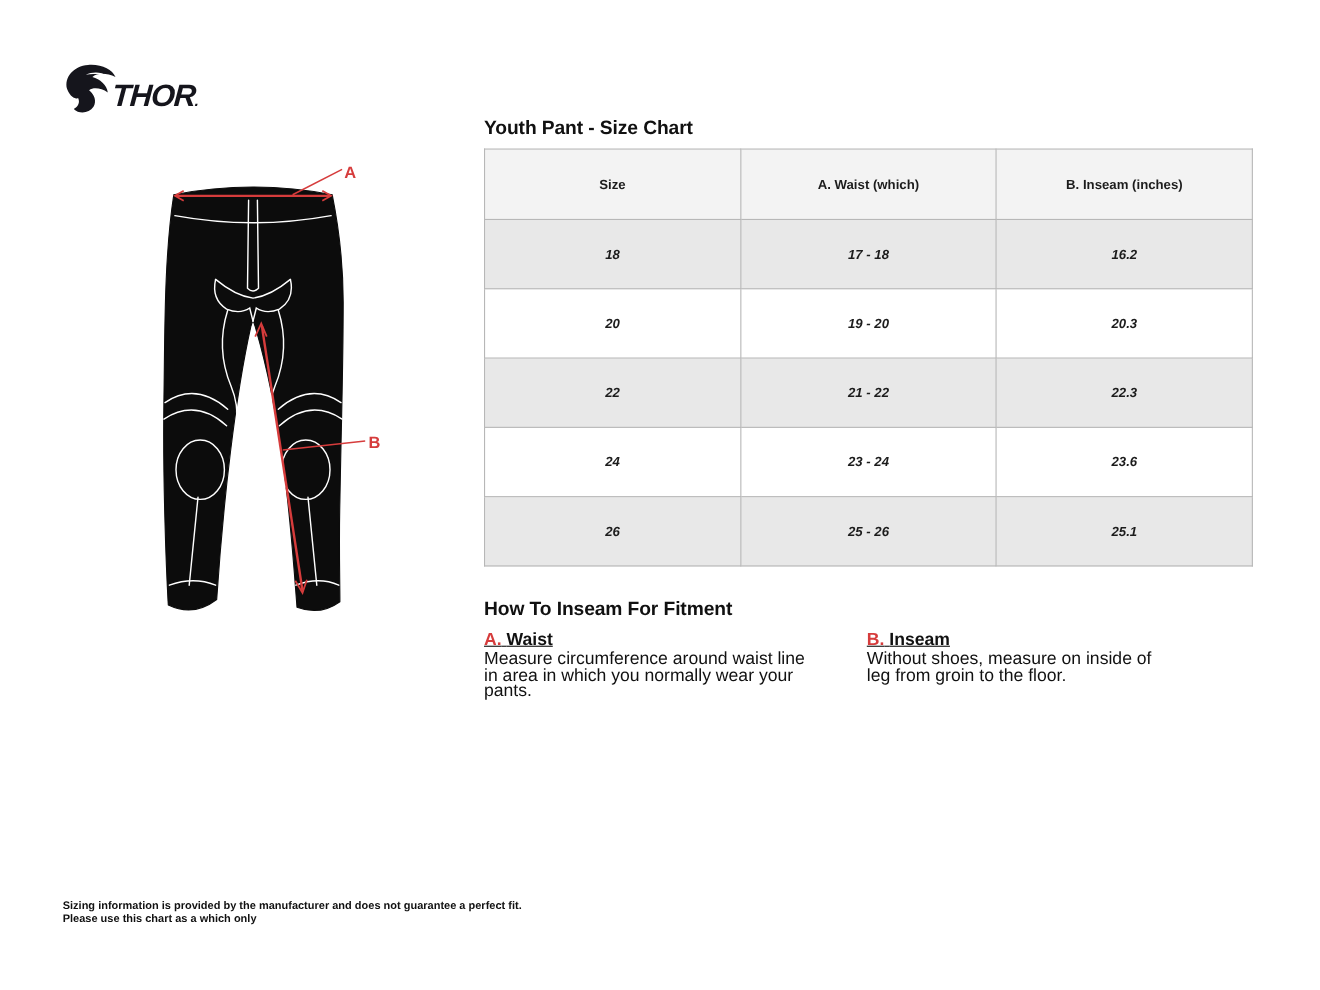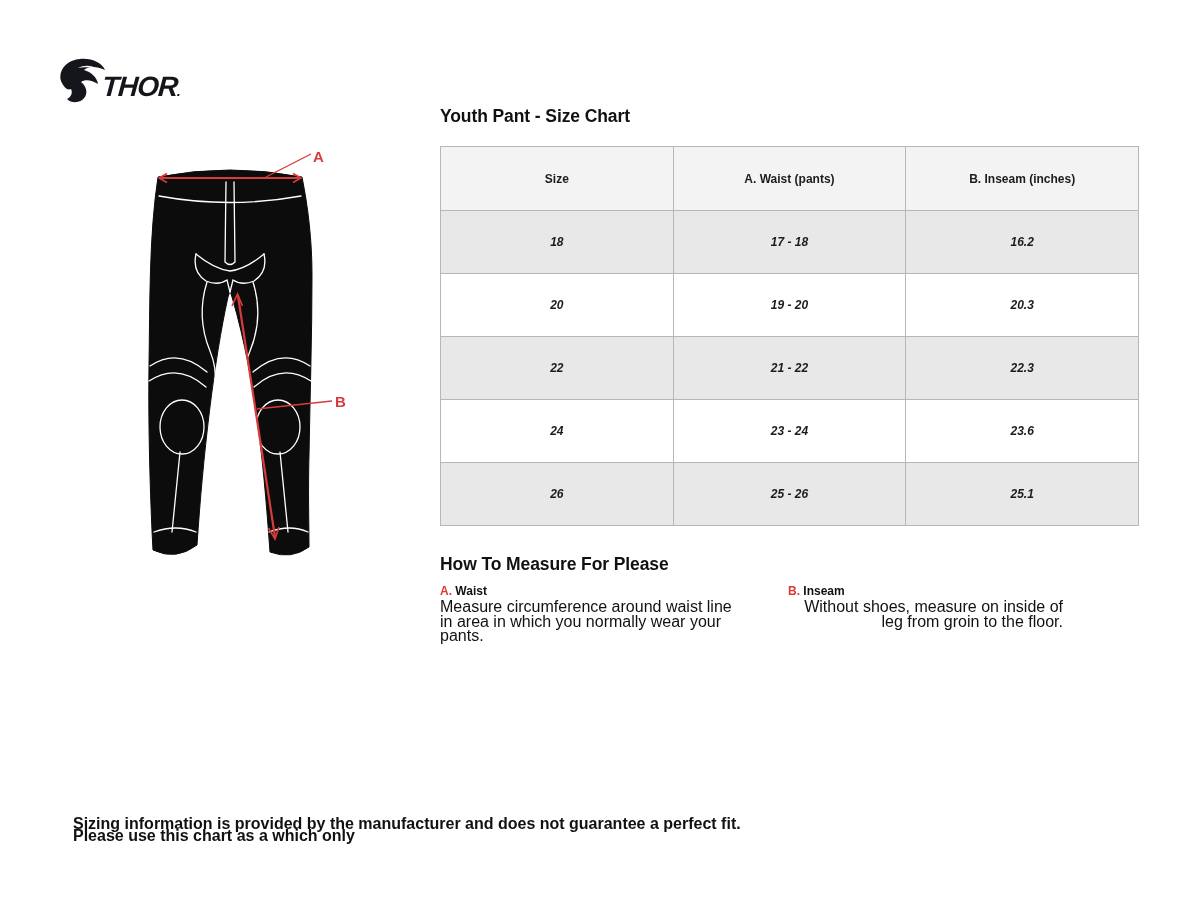--- a/index.html
+++ b/index.html
@@ -13,45 +13,45 @@
   .brand-word { font-size:28px; font-weight:bold; font-style:italic; letter-spacing:-1px;
                 color:#15151c; transform:skewX(-4deg); line-height:1; padding-bottom:3px; }
   .brand-word .dot { font-size:14px; }
 
   
   .diagram { position:absolute; left:120px; top:135px; width:260px; height:435px; }
 
   
   .content { position:absolute; left:440px; top:106px; width:700px; }
   h1,h2 { font-size:17.5px; font-weight:bold; color:#111; letter-spacing:-0.1px; }
-  h1 { margin-bottom:19px; }
+  h1 { margin-bottom:8px; }
 
   table.size-table { width:699px; border-collapse:collapse; table-layout:fixed; }
   table.size-table th, table.size-table td {
       border:1px solid #b7b7b7; text-align:center; vertical-align:middle;
       font-size:12px; font-weight:bold; color:#1c1c1c; }
   table.size-table thead tr { height:64px; background:#f3f3f3;padding-left:10px; }
   table.size-table tbody tr { height:63px; background:#ffffff;font-style:italic; }
   table.size-table tbody tr:nth-child(odd) { background:#e8e8e8; }
 
   h2 { margin-top:28px; margin-bottom:9px; }
   .measure-cols { display:flex; }
   .m-col { width:330px; }
   .m-col + .m-col { margin-left:0; }
   .m-col.waist { width:330px; }
   .m-col.inseam { position:absolute; left:348px; width:290px; }
   .measure-wrap { position:relative; }
-  .m-label { font-size:12px; font-weight:bold; color:#111; margin-bottom:2px; }
+  .m-label { font-size:16px; font-weight:bold; color:#111; margin-bottom:2px;text-decoration:underline; }
   .m-label .red { color:#d63c3c; }
   .m-text { font-size:16px; font-weight:normal; line-height:14.5px; color:#111; width:300px; }
-  .m-col.inseam .m-text { width:275px;text-align:right; }
+  .m-col.inseam .m-text { width:275px; }
 
   
-  .footer { position:absolute; left:57px; top:818px; font-size:16px; font-weight:bold;
-            line-height:12px; color:#111;margin-left:16px; }
+  .footer { position:absolute; left:57px; top:818px; font-size:10px; font-weight:bold;
+            line-height:12px; color:#111; }
 
   svg text.red-label { font-size:15px; font-weight:bold; fill:#d63c3c; }
 </style>
 </head>
 <body>
 
 <div class="page">
 
   <header class="brand">
     <svg class="brand-icon" viewBox="0 0 52 48" aria-hidden="true">
@@ -114,21 +114,21 @@
     </svg>
   </div>
 
   <main class="content">
     <h1>Youth Pant - Size Chart</h1>
 
     <table class="size-table">
       <thead>
         <tr>
           <th>Size</th>
-          <th>A. Waist (pants)</th>
+          <th>A. Waist (which)</th>
           <th>B. Inseam (inches)</th>
         </tr>
       </thead>
       <tbody>
         <tr>
           <td>18</td>
           <td>17 - 18</td>
           <td>16.2</td>
         </tr>
         <tr>
@@ -147,21 +147,21 @@
           <td>23.6</td>
         </tr>
         <tr>
           <td>26</td>
           <td>25 - 26</td>
           <td>25.1</td>
         </tr>
       </tbody>
     </table>
 
-    <h2>How To Measure For Please</h2>
+    <h2>How To Inseam For Fitment</h2>
 
     <div class="measure-cols measure-wrap">
       <div class="m-col waist">
         <div class="m-label"><span class="red">A.</span>&nbsp;<span>Waist</span></div>
         <p class="m-text">Measure circumference around waist line in area in which you normally wear your pants.</p>
       </div>
       <div class="m-col inseam">
         <div class="m-label"><span class="red">B.</span>&nbsp;<span>Inseam</span></div>
         <p class="m-text">Without shoes, measure on inside of leg from groin to the floor.</p>
       </div>

